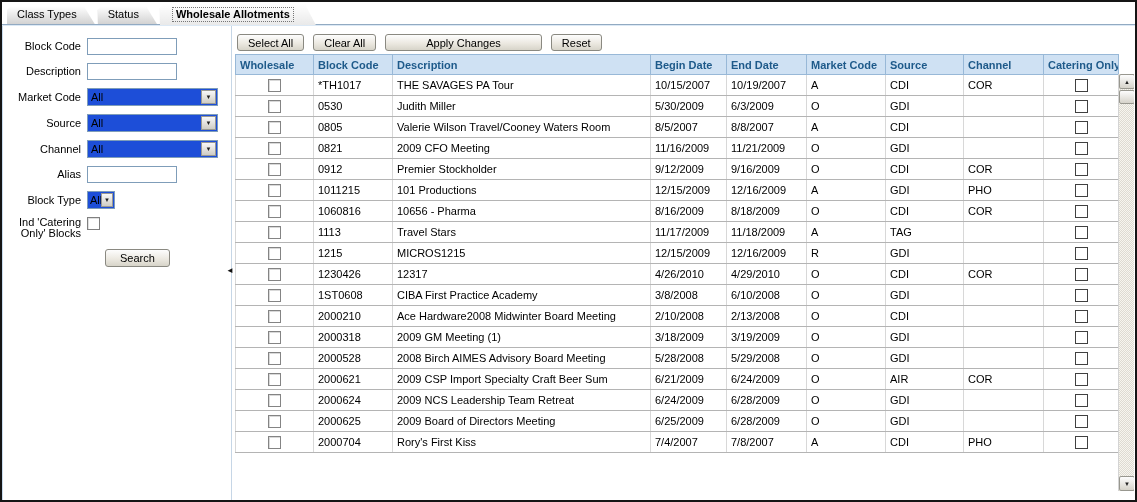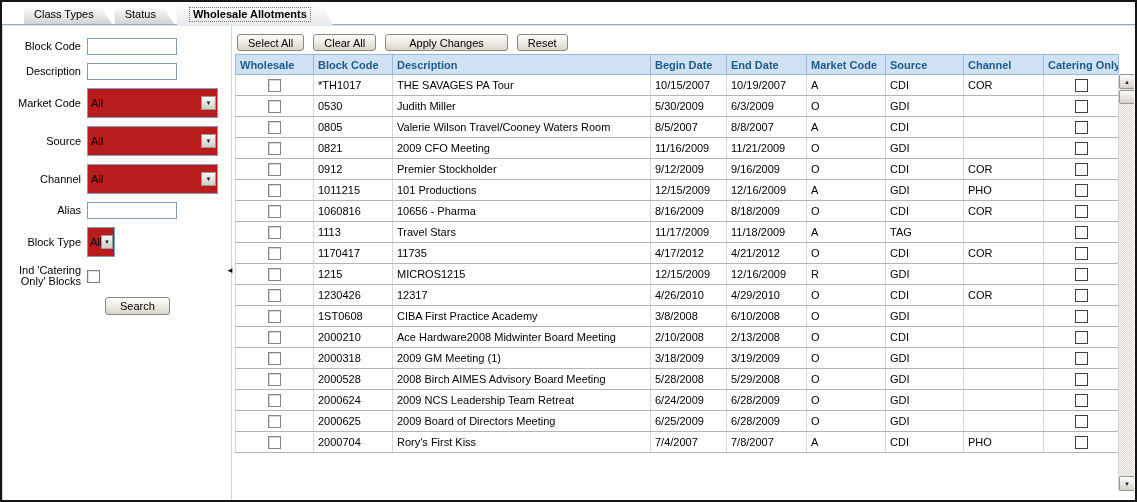--- a/index.html
+++ b/index.html
@@ -2,59 +2,59 @@
 <html><head>
 <meta charset="utf-8">
 <style>
   * { box-sizing: border-box; }
   html,body { margin:0; padding:0; background:#e8e8e8; }
   body { width:1137px; height:502px; font-family:"Liberation Sans",sans-serif; font-size:11px; color:#000; }
 
   .window { width:1137px; height:502px; border:2px solid #151515; background:#fff; display:flex; flex-direction:column; }
 
   
-  .tabbar { height:23px; flex:0 0 auto; display:flex; align-items:flex-end; padding-left:22px; border-bottom:1px solid #92aac2; background:#fff; }
+  .tabbar { height:23px; flex:0 0 auto; display:flex; align-items:flex-end; padding-left:5px; border-bottom:1px solid #92aac2; background:#fff; }
   .tab { position:relative; height:18px; line-height:17px; padding:0 18px 0 10px; margin-right:3px;
          background:linear-gradient(#ffffff,#d2d2d2); color:#000; cursor:default;
          clip-path:polygon(0 100%, 0 4px, 4px 0, calc(100% - 11px) 0, 100% 100%);
          filter:drop-shadow(0 0 1px #8a8a8a); }
   .tab.active { font-weight:bold; height:21px; line-height:20px; margin-bottom:-1px; padding:0 22px 0 12px;
                 background:linear-gradient(#ffffff,#e9e9e9); z-index:2; }
   .tab.active .tab-focus { display:inline-block; border:1px dotted #767676; padding:0 3px; line-height:13px; }
 
   
   .content { flex:1; display:flex; min-height:0; border-top:1px solid #dce9f5; }
 
   
   .sidebar { width:226px; flex:0 0 auto; padding:12px 0 0 2px; border-left:1px solid #c9dcee; }
   .form-row { display:flex; align-items:center; margin-bottom:8px; }
-  .form-row.top { align-items:center; }
+  .form-row.top { align-items:flex-start; }
   .form-row label { width:76px; text-align:right; margin-right:6px; line-height:11px; }
   input.txt { width:90px; height:17px; border:1px solid #7f9db9; padding:1px 3px; font:11px "Liberation Sans",sans-serif; background:#fff; }
-  .sel { width:131px; height:30px; border:1px solid #7f9db9; background:#b91c1c; display:flex; align-items:center; }
+  .sel { width:131px; height:18px; border:1px solid #7f9db9; background:#1d4ed8; display:flex; align-items:center; }
   .sel .val { flex:1; padding-left:3px; overflow:hidden; }
   .sel .selbtn { width:15px; height:14px; margin-right:1px; flex:0 0 auto; background:linear-gradient(#f8f8f8,#cfcdc5);
                  border:1px solid #9a9a92; font-size:6px; display:flex; align-items:center; justify-content:center; color:#222; }
   .sel.small { width:28px; }
   .sel.small .val { padding-left:2px; }
   .sel.small .selbtn { width:12px; }
   .cbx { width:13px; height:13px; border:1px solid #808080; background:#fff; display:inline-block;
          box-shadow:inset 1px 1px 0 rgba(0,0,0,.12); }
   .btn { font:11px "Liberation Sans",sans-serif; color:#000; background:linear-gradient(#fdfdfd,#ece9e1 55%,#d7d4c9);
          border:1px solid #8a8981; border-radius:3px; padding:2px 10px; cursor:default; }
   .search-btn { margin:2px 0 0 100px; padding:2px 14px; }
 
   
   .divider { width:4px; flex:0 0 auto; position:relative; border-right:1px solid #c6d6e6; background:#fff; }
   .collapse { position:absolute; top:240px; left:-2px; font-size:8px; line-height:10px; color:#111; cursor:pointer; }
 
   
   .main { flex:1; padding:8px 0 0 1px; min-width:0; }
   .toolbar { display:flex; gap:9px; margin:0 0 3px 4px; height:17px; }
-  .toolbar .btn.wide { padding:2px 23px; }
+  .toolbar .btn.wide { padding:2px 40px; }
 
   .grid { position:relative; height:437px; overflow:hidden; background:#fff; margin-left:2px; width:899px; }
   table { border-collapse:collapse; table-layout:fixed; width:883px; }
   thead th { height:20px; background:#cfe1f3; color:#1e5a8a; font-weight:bold; text-align:left;
              padding:0 0 0 4px; border:1px solid #98b8d7; font-size:11px; overflow:hidden; white-space:nowrap; }
   tbody td { height:21px; border-right:1px solid #d8d8d8; border-bottom:1px solid #b4b4b4;
              padding:0 0 0 4px; overflow:hidden; white-space:nowrap; font-size:11px; background:#fff; }
   tbody td:first-child { border-left:1px solid #d8d8d8; text-align:center; padding:0; }
   tbody td.c-check { text-align:center; padding:0; }
   tbody .cb { width:13px; height:13px; display:inline-block; vertical-align:middle; background:#fff; }
@@ -261,31 +261,20 @@
                 <td>Travel Stars</td>
                 <td>11/17/2009</td>
                 <td>11/18/2009</td>
                 <td>A</td>
                 <td>TAG</td>
                 <td></td>
                 <td class="c-check"><span class="cb cbflat"></span></td>
               </tr>
               <tr>
                 <td class="c-check"><span class="cb cb3d"></span></td>
-                <td>1170417</td>
-                <td>11735</td>
-                <td>4/17/2012</td>
-                <td>4/21/2012</td>
-                <td>O</td>
-                <td>CDI</td>
-                <td>COR</td>
-                <td class="c-check"><span class="cb cbflat"></span></td>
-              </tr>
-              <tr>
-                <td class="c-check"><span class="cb cb3d"></span></td>
                 <td>1215</td>
                 <td>MICROS1215</td>
                 <td>12/15/2009</td>
                 <td>12/16/2009</td>
                 <td>R</td>
                 <td>GDI</td>
                 <td></td>
                 <td class="c-check"><span class="cb cbflat"></span></td>
               </tr>
               <tr>
@@ -334,20 +323,31 @@
               </tr>
               <tr>
                 <td class="c-check"><span class="cb cb3d"></span></td>
                 <td>2000528</td>
                 <td>2008 Birch AIMES Advisory Board Meeting</td>
                 <td>5/28/2008</td>
                 <td>5/29/2008</td>
                 <td>O</td>
                 <td>GDI</td>
                 <td></td>
+                <td class="c-check"><span class="cb cbflat"></span></td>
+              </tr>
+              <tr>
+                <td class="c-check"><span class="cb cb3d"></span></td>
+                <td>2000621</td>
+                <td>2009 CSP Import Specialty Craft Beer Sum</td>
+                <td>6/21/2009</td>
+                <td>6/24/2009</td>
+                <td>O</td>
+                <td>AIR</td>
+                <td>COR</td>
                 <td class="c-check"><span class="cb cbflat"></span></td>
               </tr>
               <tr>
                 <td class="c-check"><span class="cb cb3d"></span></td>
                 <td>2000624</td>
                 <td>2009 NCS Leadership Team Retreat</td>
                 <td>6/24/2009</td>
                 <td>6/28/2009</td>
                 <td>O</td>
                 <td>GDI</td>

